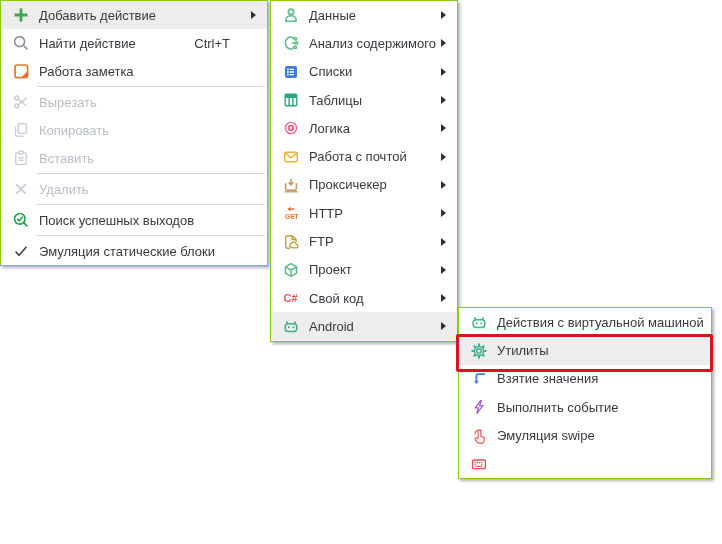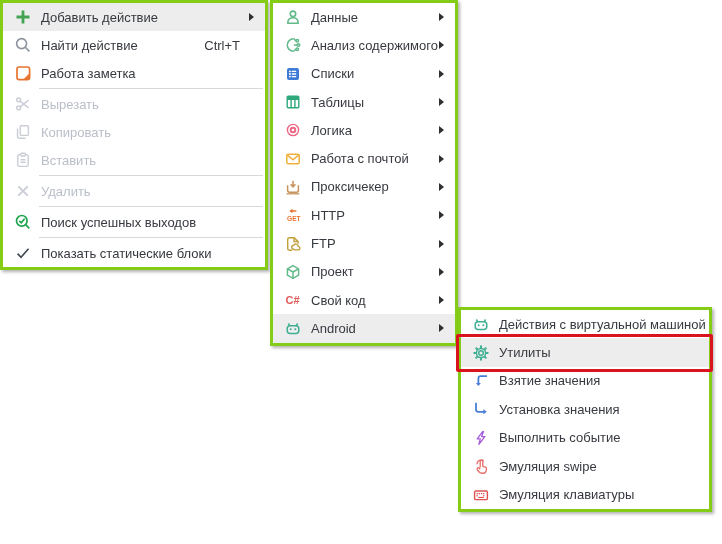--- a/index.html
+++ b/index.html
@@ -1,31 +1,31 @@
 <!DOCTYPE html>
 <html><head>
 <meta charset="utf-8">
 <style>
   html,body{margin:0;padding:0;background:#ffffff;}
   body{width:722px;height:544px;position:relative;overflow:hidden;
        font-family:"Liberation Sans","DejaVu Sans",sans-serif;font-size:13px;color:#36393f;}
-  .menu{position:absolute;background:#ffffff;border:3px solid #84cc16;
+  .menu{position:absolute;background:#ffffff;border:1px solid #84cc16;
         box-shadow:2px 2px 3px rgba(0,0,0,.3);box-sizing:border-box;}
   #menu-0{left:0;top:0;width:268px;z-index:10;}
   #menu-1{left:270px;top:0;width:188px;z-index:20;}
   #menu-2{left:458px;top:307px;width:254px;z-index:30;}
   .mi{display:flex;align-items:center;padding-left:10px;height:28px;cursor:default;white-space:nowrap;}
   #menu-1 .mi{height:28.3px;}
   #menu-2 .mi{height:28.4px;}
   .mi.hl{background:#ededed;}
   .mi.dis .lbl{color:#b9bec8;}
   .ic{width:20px;height:18px;flex:none;display:flex;align-items:center;justify-content:center;margin-right:8px;}
   .ic svg{display:block;}
   .lbl{flex:0 1 auto;overflow:hidden;}
-  .shortcut{margin-left:auto;padding-right:25px;color:#36393f;}
+  .shortcut{margin-left:auto;padding-right:37px;color:#36393f;}
   .arrow{margin-left:auto;margin-right:11px;width:0;height:0;flex:none;
          border-left:5px solid #2f2f2f;border-top:4px solid transparent;border-bottom:4px solid transparent;}
   .sep{border-top:1px solid #d8d8d8;margin:1px 2px 1px 36px;height:0;}
   #selection-box{position:absolute;left:456px;top:334px;width:257px;height:38px;
                  border:3px solid #da141e;border-radius:2px;box-sizing:border-box;
                  z-index:40;pointer-events:none;}
 </style>
 </head>
 <body>
 
@@ -116,21 +116,21 @@
       </span>
       <span class="lbl">Поиск успешных выходов</span>
     </div>
     <div class="sep"></div>
     <div class="mi">
       <span class="ic">
         <svg width="18" height="18" viewBox="0 0 18 18">
           <path d="M3.6 9.6l3.4 3.7L14.5 4.8" fill="none" stroke="#3f4650" stroke-width="1.6"></path>
         </svg>
       </span>
-      <span class="lbl">Показать статические блоки</span>
+      <span class="lbl">Эмуляция статические блоки</span>
     </div>
   </div>
 <div class="menu" id="menu-1">
     <div class="mi">
       <span class="ic">
         <svg width="18" height="18" viewBox="0 0 18 18">
           <g fill="none" stroke="#62b98a" stroke-width="1.6">
             <circle cx="9" cy="5.8" r="2.7"></circle>
             <path d="M3.9 15.2v-1.1c0-2.6 2.3-4.3 5.1-4.3s5.1 1.7 5.1 4.3v1.1z"></path>
           </g>
@@ -310,29 +310,20 @@
       <span class="lbl">Утилиты</span>
     </div>
     <div class="mi">
       <span class="ic">
         <svg width="18" height="18" viewBox="0 0 18 18">
           <path d="M15 4.2H8.6Q6.4 4.2 6.4 6.4V12" fill="none" stroke="#4a7fd8" stroke-width="1.8"></path>
           <path d="M3.9 10.9L6.4 14l2.5-3.1z" fill="#4a7fd8"></path>
         </svg>
       </span>
       <span class="lbl">Взятие значения</span>
-    </div>
-    <div class="mi">
-      <span class="ic">
-        <svg width="18" height="18" viewBox="0 0 18 18">
-          <path d="M4 2.8V9.6Q4 11.8 6.2 11.8H12.2" fill="none" stroke="#4a7fd8" stroke-width="1.8"></path>
-          <path d="M11.4 9.3L14.8 11.8l-3.4 2.5z" fill="#4a7fd8"></path>
-        </svg>
-      </span>
-      <span class="lbl">Установка значения</span>
     </div>
     <div class="mi">
       <span class="ic">
         <svg width="18" height="18" viewBox="0 0 18 18">
           <path d="M10.6 2.6L5.2 9.9h3.1L6.9 15.4l5.9-7.8H9.6l1.9-5z" fill="none" stroke="#a55cdb" stroke-width="1.3" stroke-linejoin="round"></path>
         </svg>
       </span>
       <span class="lbl">Выполнить событие</span>
     </div>
     <div class="mi">
@@ -354,16 +345,15 @@
             <rect x="4.5" y="7" width="1.3" height="1.3"></rect>
             <rect x="6.7" y="7" width="1.3" height="1.3"></rect>
             <rect x="8.9" y="7" width="1.3" height="1.3"></rect>
             <rect x="11.1" y="7" width="1.3" height="1.3"></rect>
             <rect x="4.5" y="9.1" width="1.3" height="1.3"></rect>
             <rect x="11.1" y="9.1" width="1.3" height="1.3"></rect>
             <rect x="6.3" y="10.9" width="5.5" height="1.1"></rect>
           </g>
         </svg>
       </span>
-      <span class="lbl">Эмуляция клавиатуры</span>
     </div>
   </div>
 <div id="selection-box"></div>
 
 </body></html>

